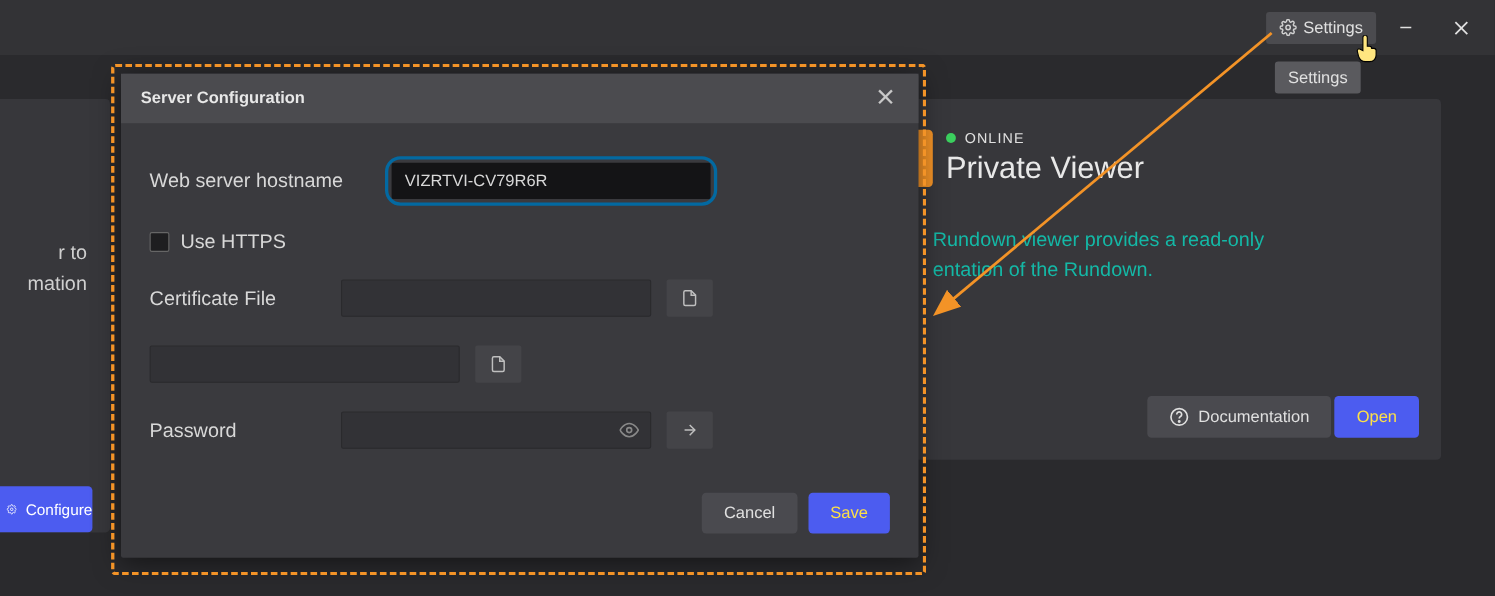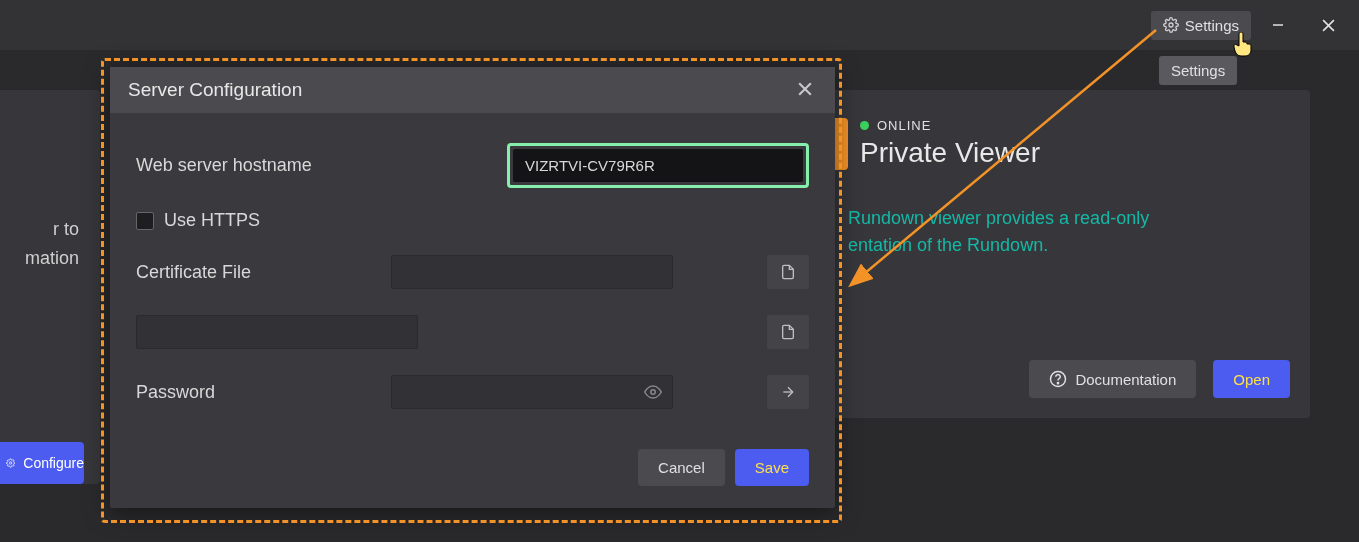--- a/index.html
+++ b/index.html
@@ -140,21 +140,21 @@
     margin-top: 36px;
     font-size: 18px;
     color: #14b8a6;
     line-height: 1.5;
   }
   .card-actions {
     position: absolute;
     bottom: 20px;
     right: 20px;
     display: flex;
-    gap: 17px;
+    gap: 3px;
   }
   .btn {
     display: flex;
     align-items: center;
     gap: 8px;
     padding: 10px 20px;
     border-radius: 4px;
     font-size: 15px;
     cursor: pointer;
     color: #e0e0e0;
@@ -176,57 +176,56 @@
     z-index: 10;
   }
   .dialog-header {
     background: #4b4b4f;
     padding: 12px 18px;
     display: flex;
     justify-content: space-between;
     align-items: center;
   }
   .dialog-title {
-    font-size: 19px;
+    font-size: 15px;
     color: #e8e8e8;
-    font-weight: 400;
+    font-weight: 700;
   }
   .dialog-close {
     font-size: 18px;
     color: #c8c8c8;
     cursor: pointer;
     width: 24px;
     text-align: center;
   }
   .dialog-body {
     padding: 30px 26px 22px 26px;
   }
   .form-row {
     display: flex;
     align-items: center;
     gap: 14px;
     margin-bottom: 26px;
-    justify-content: space-between;
   }
   .form-row:first-child {
     margin-bottom: 22px;
   }
   .form-label {
     width: 200px;
     font-size: 18px;
     color: #d8d8d8;
     flex-shrink: 0;
   }
   .check-row .form-label {
     width: auto;
   }
   .input-highlight {
-    border: 3px solid #86efac;
+    border: 3px solid #0369a1;
     padding: 3px;
-    border-radius: 4px;
+    border-radius: 14px;
   }
   input[type="text"], input[type="password"] {
     background: #141416;
     border: 1px solid #2a2a2d;
     color: #d8d8d8;
     padding: 8px 12px;
     font-size: 15px;
     width: 282px;
     border-radius: 2px;
   }

